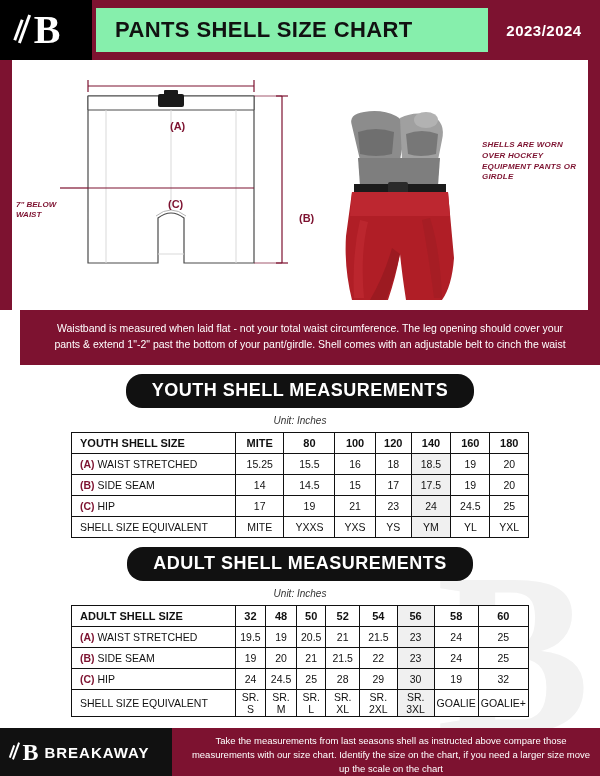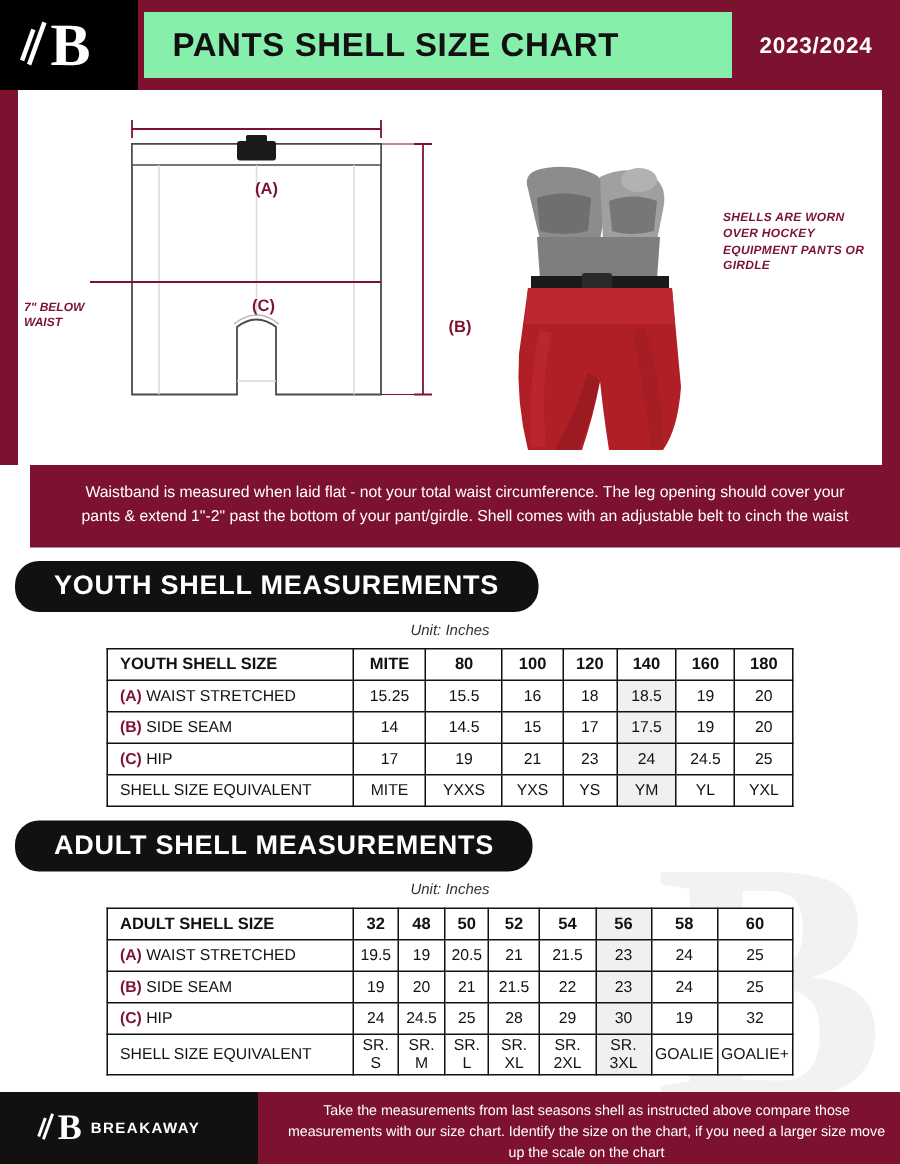--- a/index.html
+++ b/index.html
@@ -139,21 +139,21 @@
   }
 
   
   .section {
     position: relative;
     z-index: 1;
     padding: 0 10px;
     background: transparent;
   }
   .sec-title-wrap {
-    display: flex; justify-content: flex-start;
+    display: flex; justify-content: center;
     padding: 9px 0 7px 0;
   }
   .sec-title {
     background: #111;
     color: #fff;
     font-size: 18px;
     font-weight: bold;
     letter-spacing: 0.5px;
     padding: 6px 26px 7px 26px;
     border-radius: 16px;
@@ -213,21 +213,21 @@
   }
   .footer-logo .fb .slash {
     position:absolute; left:-7px; top:3px; width:2px; height:18px;
     background:#fff; transform: rotate(20deg);
   }
   .footer-logo .fb .slash2 {
     position:absolute; left:-11px; top:6px; width:2px; height:13px;
     background:#fff; transform: rotate(20deg);
   }
   .footer-brand {
-    color: #fff; font-size: 10px; font-weight: bold; letter-spacing: 1px;
+    color: #fff; font-size: 15px; font-weight: bold; letter-spacing: 1px;
   }
   .footer-text {
     flex: 1;
     background: #7d1230;
     color: #fff;
     font-size: 9.5px;
     line-height: 1.45;
     padding: 6px 4px 0 14px;
     text-align: center;
   }

